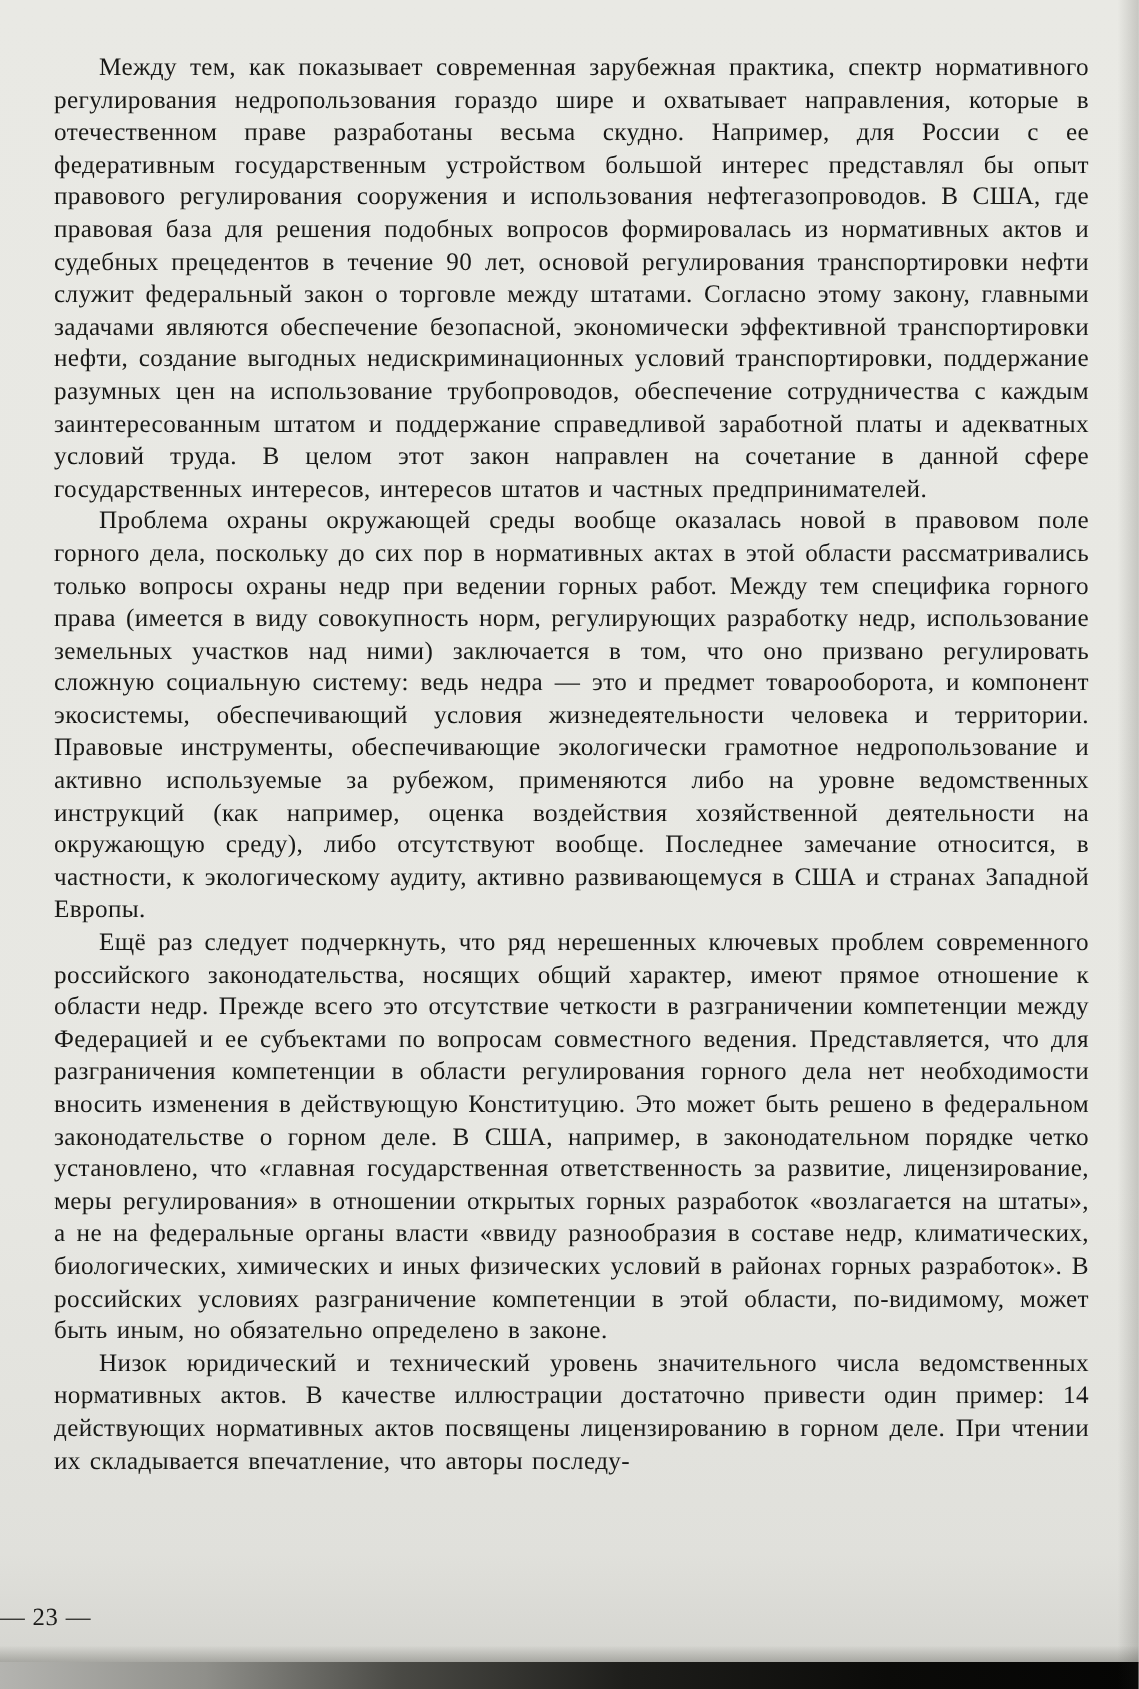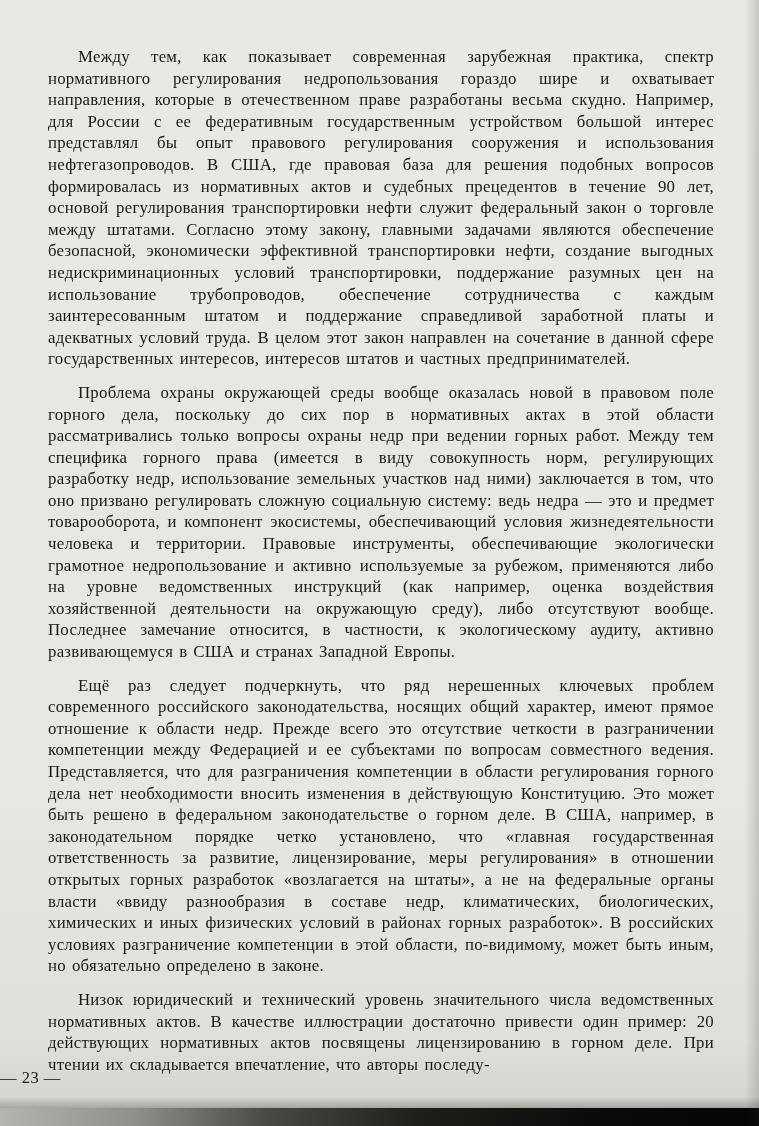--- a/index.html
+++ b/index.html
@@ -35,21 +35,21 @@
     width: 690px;
     font-family: "Liberation Serif", "DejaVu Serif", serif;
     font-size: 16.8px;
     line-height: 21.6px;
     letter-spacing: 0.25px;
     word-spacing: 1.6px;
     color: #181816;
     text-align: justify;
   }
   .para {
-    margin: 12px;
+    margin: 0;
     padding: 0;
     text-indent: 30px;
   }
   .page-number {
     position: absolute;
     left: 0;
     width: 759px;
     bottom: 38px;
     font-family: "Liberation Serif", "DejaVu Serif", serif;
     font-size: 16.5px;
@@ -81,21 +81,21 @@
 </style>
 </head>
 <body>
 
 <div class="scan-page">
 
   <div class="text-block">
     <p class="para">Между тем, как показывает современная зарубежная практика, спектр нормативного регулирования недропользования гораздо шире и охватывает направления, которые в отечественном праве разработаны весьма скудно. Например, для России с ее федеративным государственным устройством большой интерес представлял бы опыт правового регулирования сооружения и использования нефтегазопроводов. В США, где правовая база для решения подобных вопросов формировалась из нормативных актов и судебных прецедентов в течение 90 лет, основой регулирования транспортировки нефти служит федеральный закон о торговле между штатами. Согласно этому закону, главными задачами являются обеспечение безопасной, экономически эффективной транспортировки нефти, создание выгодных недискриминационных условий транспортировки, поддержание разумных цен на использование трубопроводов, обеспечение сотрудничества с каждым заинтересованным штатом и поддержание справедливой заработной платы и адекватных условий труда. В целом этот закон направлен на сочетание в данной сфере государственных интересов, интересов штатов и частных предпринимателей.</p>
     <p class="para">Проблема охраны окружающей среды вообще оказалась новой в правовом поле горного дела, поскольку до сих пор в нормативных актах в этой области рассматривались только вопросы охраны недр при ведении горных работ. Между тем специфика горного права (имеется в виду совокупность норм, регулирующих разработку недр, использование земельных участков над ними) заключается в том, что оно призвано регулировать сложную социальную систему: ведь недра — это и предмет товарооборота, и компонент экосистемы, обеспечивающий условия жизнедеятельности человека и территории. Правовые инструменты, обеспечивающие экологически грамотное недропользование и активно используемые за рубежом, применяются либо на уровне ведомственных инструкций (как например, оценка воздействия хозяйственной деятельности на окружающую среду), либо отсутствуют вообще. Последнее замечание относится, в частности, к экологическому аудиту, активно развивающемуся в США и странах Западной Европы.</p>
     <p class="para">Ещё раз следует подчеркнуть, что ряд нерешенных ключевых проблем современного российского законодательства, носящих общий характер, имеют прямое отношение к области недр. Прежде всего это отсутствие четкости в разграничении компетенции между Федерацией и ее субъектами по вопросам совместного ведения. Представляется, что для разграничения компетенции в области регулирования горного дела нет необходимости вносить изменения в действующую Конституцию. Это может быть решено в федеральном законодательстве о горном деле. В США, например, в законодательном порядке четко установлено, что «главная государственная ответственность за развитие, лицензирование, меры регулирования» в отношении открытых горных разработок «возлагается на штаты», а не на федеральные органы власти «ввиду разнообразия в составе недр, климатических, биологических, химических и иных физических условий в районах горных разработок». В российских условиях разграничение компетенции в этой области, по-видимому, может быть иным, но обязательно определено в законе.</p>
-    <p class="para">Низок юридический и технический уровень значительного числа ведомственных нормативных актов. В качестве иллюстрации достаточно привести один пример: 20 действующих нормативных актов посвящены лицензированию в горном деле. При чтении их складывается впечатление, что авторы последу-</p>
+    <p class="para">Низок юридический и технический уровень значительного числа ведомственных нормативных актов. В качестве иллюстрации достаточно привести один пример: 14 действующих нормативных актов посвящены лицензированию в горном деле. При чтении их складывается впечатление, что авторы последу-</p>
   </div>
 
   <div class="page-number">— 23 —</div>
 
   <div class="scan-edge-shadow"></div>
   <div class="scan-edge-bottom"></div>
 
 </div>
 
 </body></html>

